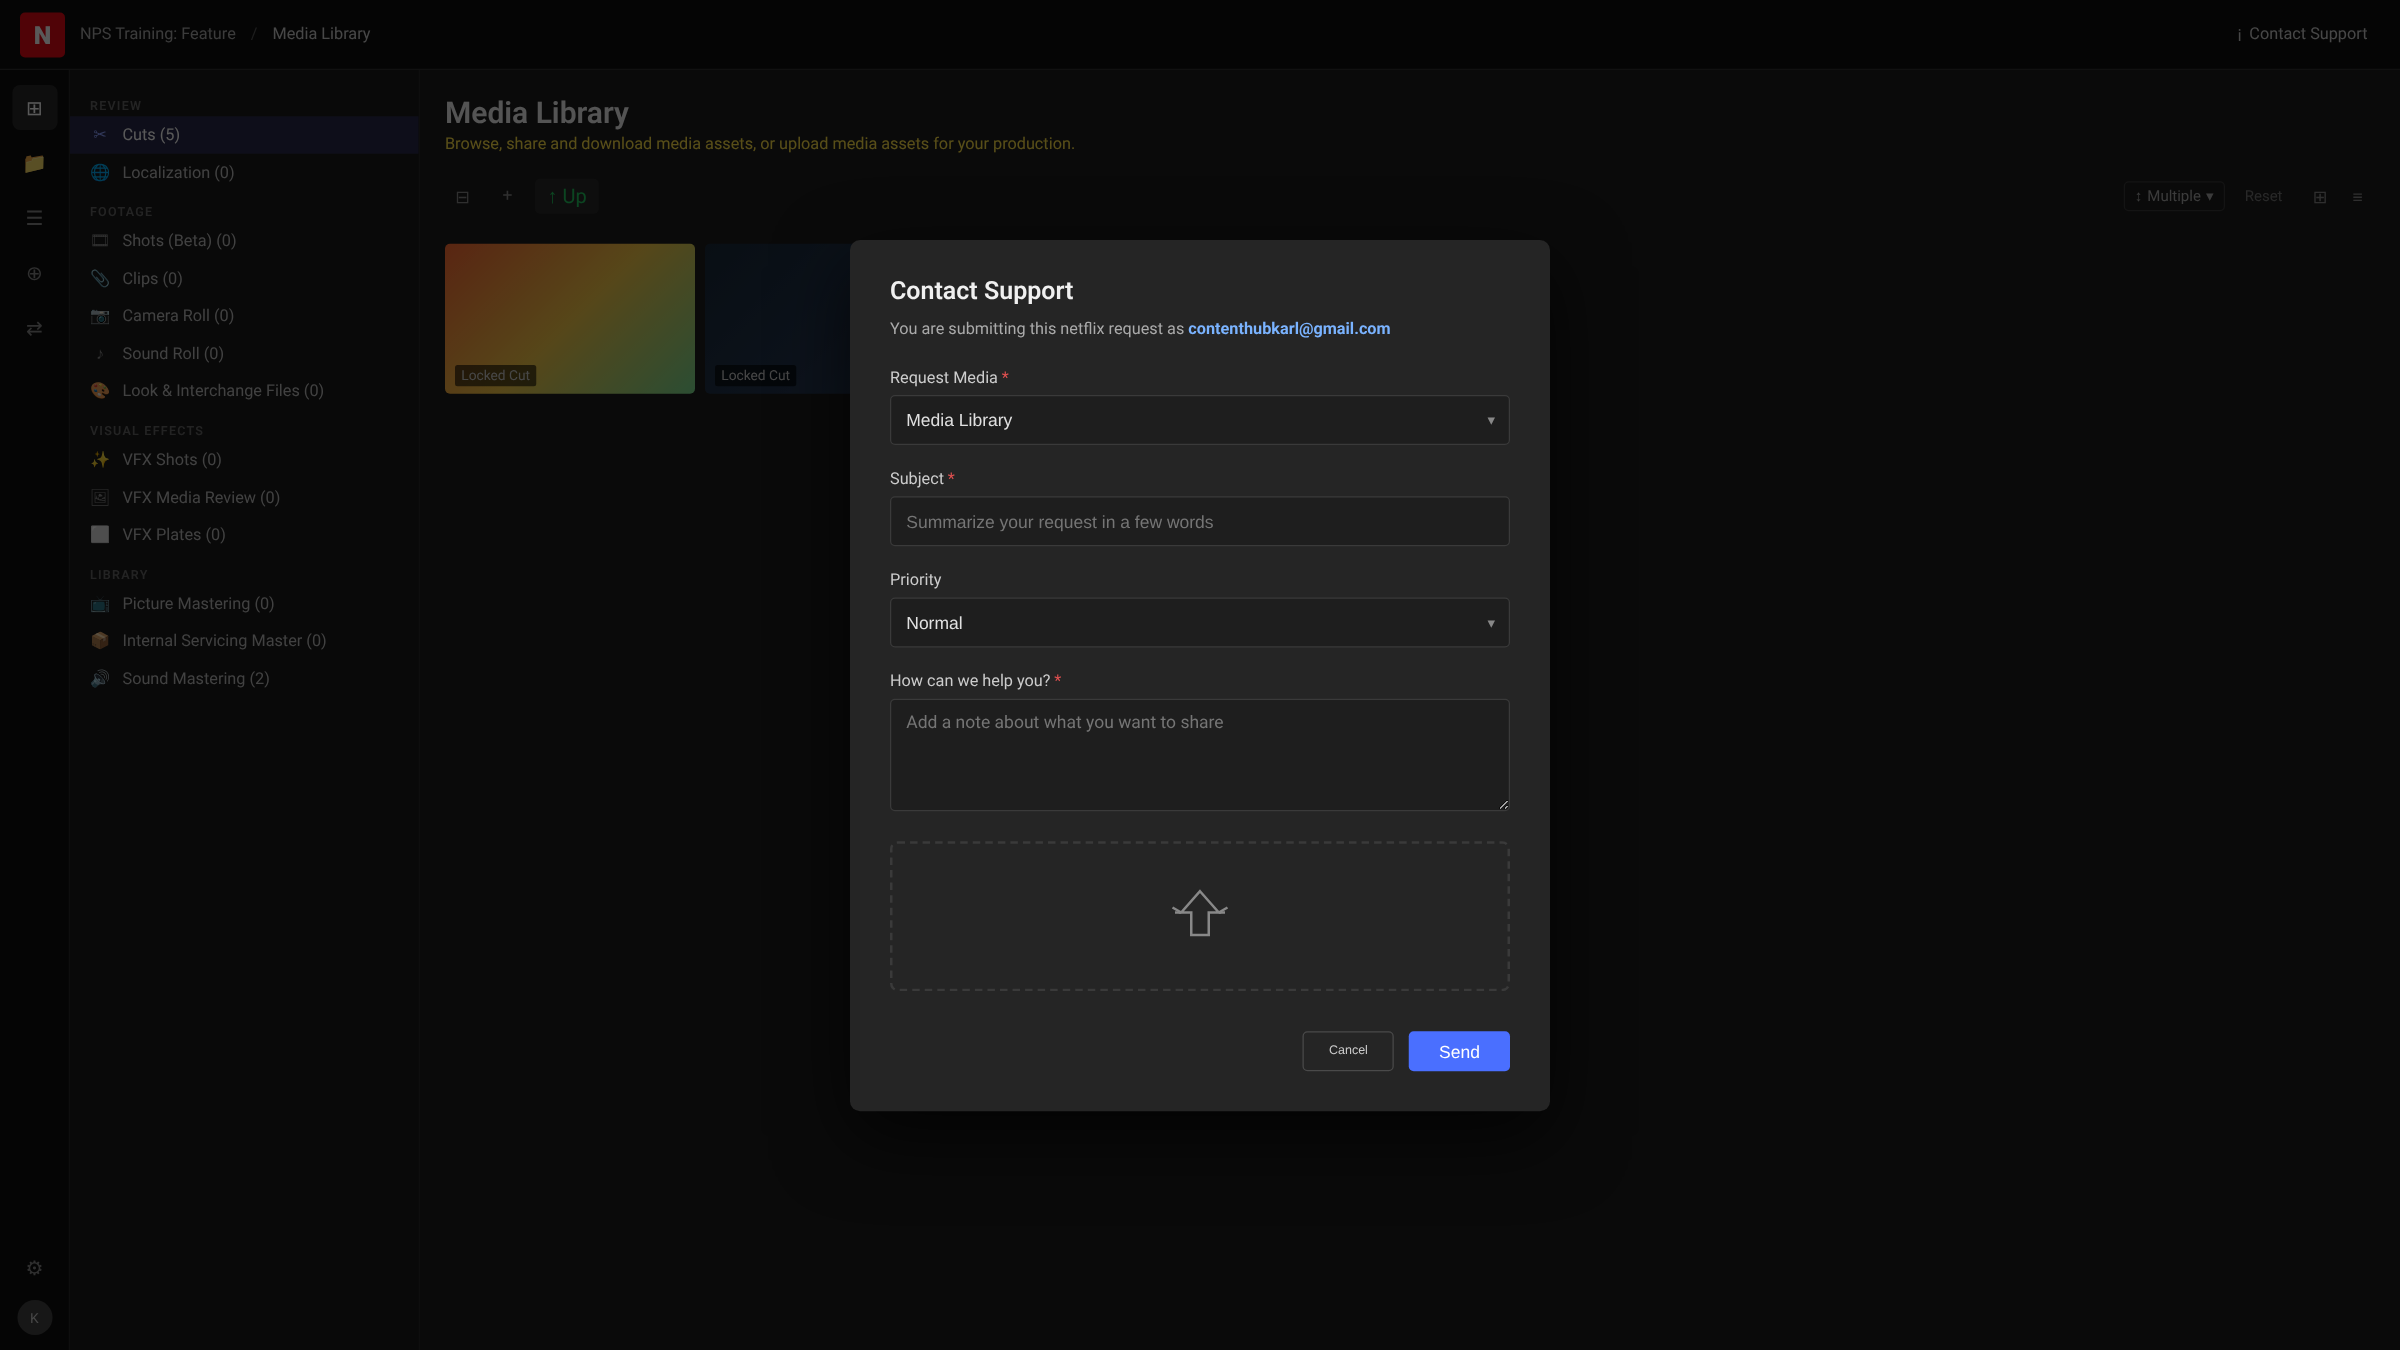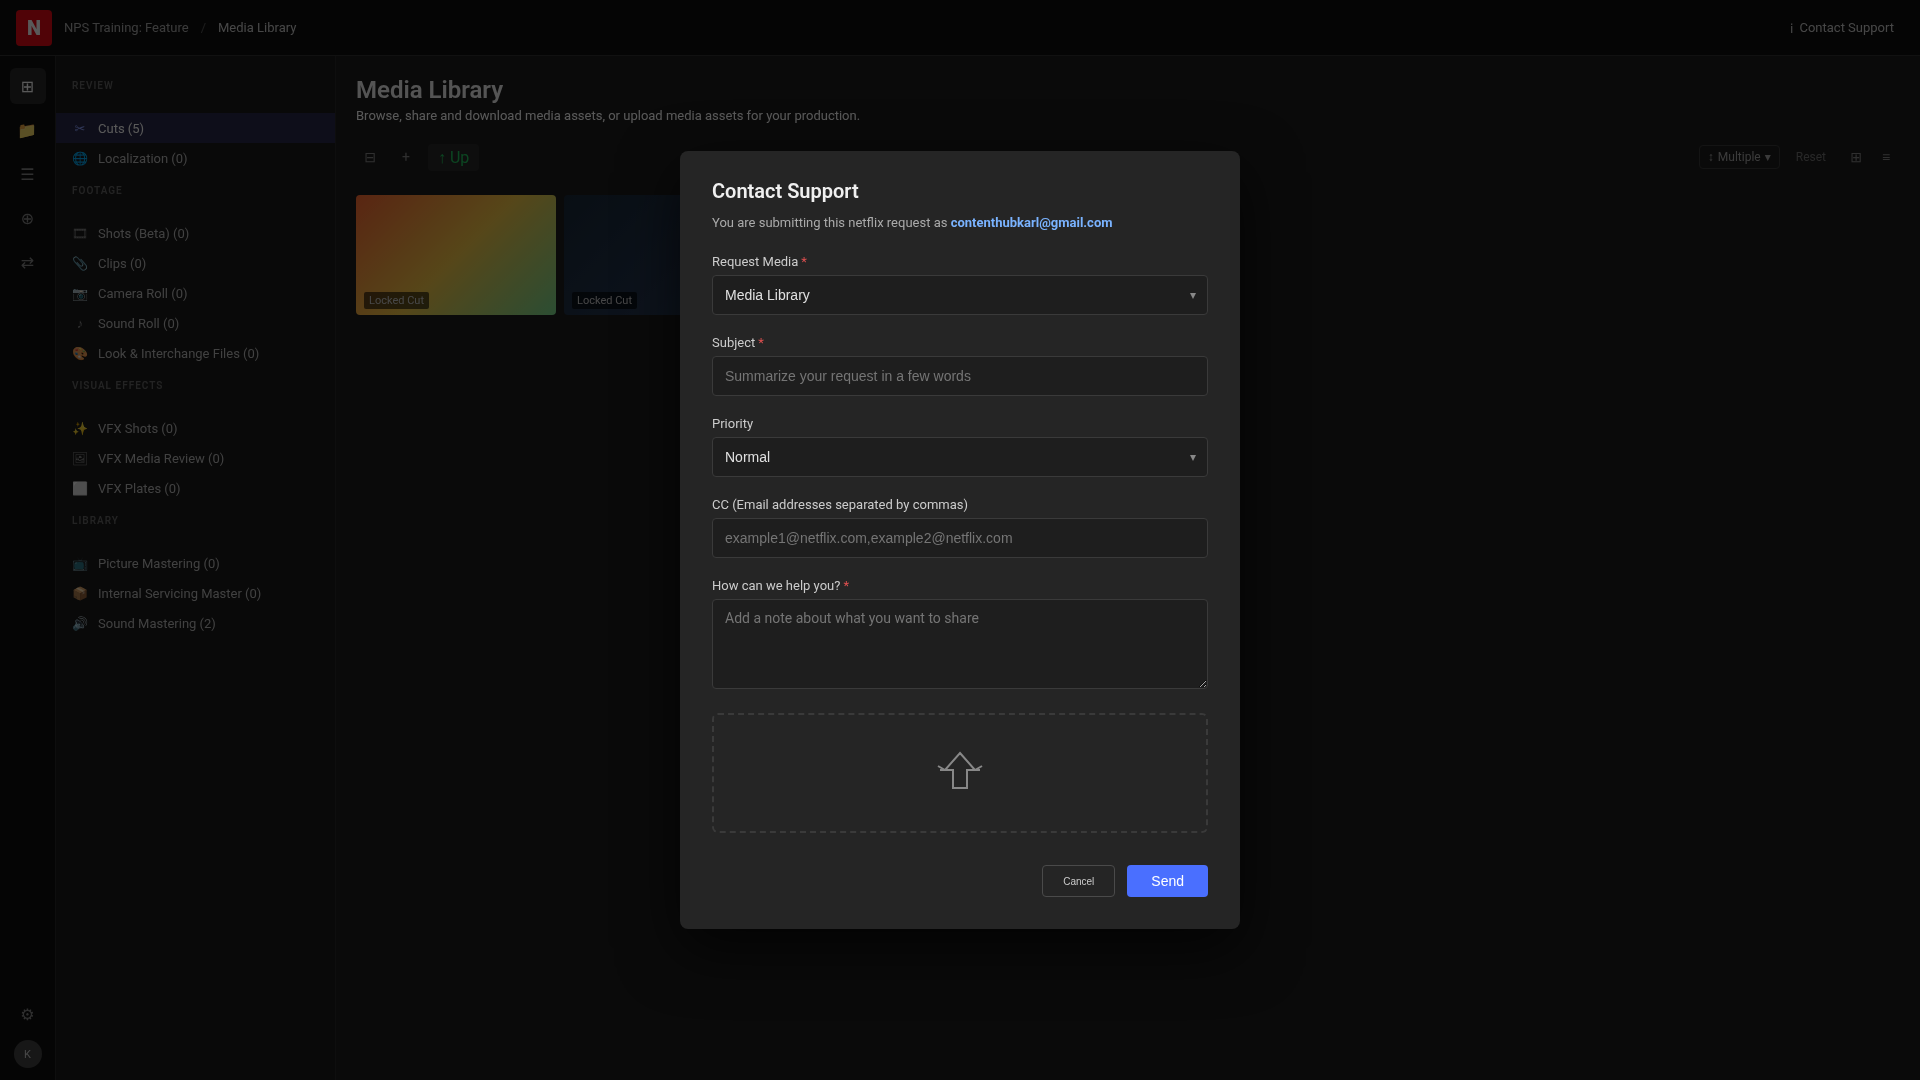--- a/index.html
+++ b/index.html
@@ -113,21 +113,21 @@
       flex-shrink: 0;
       padding: 12px 0;
     }
 
     .sidebar-section-label {
       font-size: 10px;
       font-weight: 600;
       color: #666;
       text-transform: uppercase;
       letter-spacing: 1px;
-      padding: 12px 16px 22px;
+      padding: 12px 16px 2px;
     }
 
     .sidebar-item {
       display: flex;
       align-items: center;
       gap: 10px;
       padding: 7px 16px;
       font-size: 13px;
       color: #bbb;
       cursor: pointer;
@@ -160,21 +160,21 @@
 
     .page-title {
       font-size: 24px;
       font-weight: 600;
       color: #f0f0f0;
       margin-bottom: 4px;
     }
 
     .page-subtitle {
       font-size: 13px;
-      color: #ffffff;
+      color: #fde047;
       margin-bottom: 16px;
     }
 
     
     .overlay {
       position: absolute;
       inset: 0;
       background: rgba(0,0,0,0.65);
       z-index: 100;
       display: flex;
@@ -605,24 +605,20 @@
           <select class="form-select">
             <option value="Low">Low</option>
             <option value="Normal" selected="">Normal</option>
             <option value="High">High</option>
             <option value="Urgent">Urgent</option>
           </select>
           <span class="select-arrow">▾</span>
         </div>
       </div>
 
-      <div class="form-group">
-        <div class="form-label">CC (Email addresses separated by commas)</div>
-        <input class="form-input" type="text" placeholder="example1@netflix.com,example2@netflix.com" style="">
-      </div>
 
       <div class="form-group">
         <div class="form-label">
           <span>How can we help you?</span>
           <span class="required-star">*</span>
         </div>
         <textarea class="form-textarea" placeholder="Add a note about what you want to share" style=""></textarea>
       </div>
 
       <div class="upload-area">

